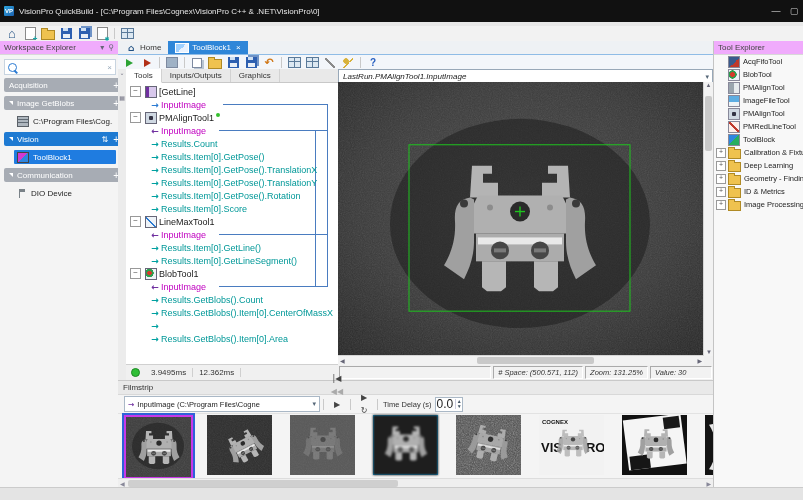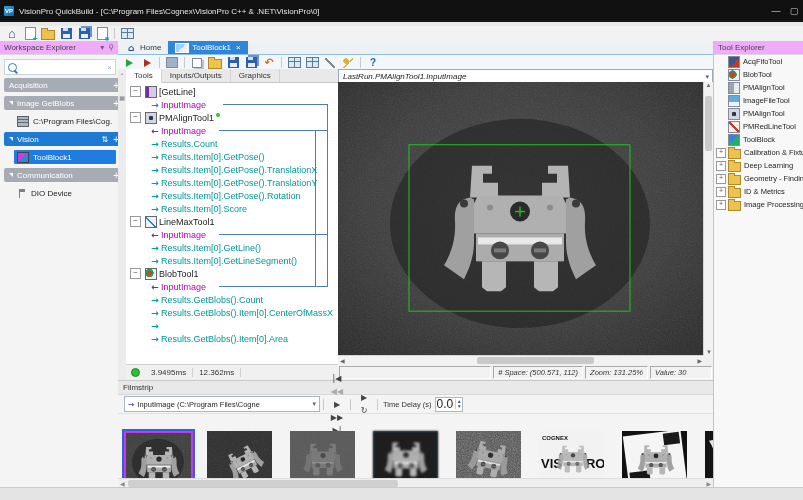--- a/index.html
+++ b/index.html
@@ -144,21 +144,21 @@
   #fs-dd{width:188px;height:14px;background:#fff;border:1px solid #aab8c6;display:flex;align-items:center;font-size:7.5px;padding:0 3px;}
   #fs-dd .purple{color:#7030a0;font-weight:bold;margin-right:3px;font-family:"DejaVu Sans",sans-serif;}
   #fs-dd .chev{margin-left:auto;color:#567;font-size:7px;}
   .fsbtn{min-width:16px;height:13px;display:flex;align-items:center;justify-content:center;color:#444;font-size:8px;font-family:"DejaVu Sans",sans-serif;padding:0 2px;}
   .fsbtn.dim{color:#aaa;}
   #fs-delay-label{font-size:7.5px;color:#333;margin:0 4px 0 2px;}
   #fs-spin{width:26px;height:13px;background:#fff;border:1px solid #aab8c6;display:flex;align-items:center;}
   #fs-spin .val{flex:1;text-align:right;font-size:12px;padding-right:2px;}
   #fs-spin .arrows{width:9px;display:flex;flex-direction:column;font-size:5px;color:#456;line-height:5px;text-align:center;border-left:1px solid #ccd;}
   #fs-thumbs{position:absolute;left:0;top:32px;width:595px;height:66px;overflow:hidden;}
-  .thumb{position:absolute;top:2px;width:65px;height:60px;background:#0ea5e9;margin-top:16px;}
+  .thumb{position:absolute;top:2px;width:65px;height:60px;background:#0ea5e9;}
   .thumb svg{display:block;width:100%;height:100%;}
   .thumb.selected{border:2px solid #c838e8;outline:2px solid #2f62d8;}
   .thumb.blurred svg{filter:blur(1.3px);}
   #fs-scroll{position:absolute;left:0;bottom:0;width:595px;height:9px;background:#efefef;border-top:1px solid #ddd;font-size:6px;color:#889;}
   #fs-scroll .thumbbar{position:absolute;left:10px;top:1px;bottom:1px;width:270px;background:#cfcfcf;border-radius:2px;}
   #fs-scroll .sa{position:absolute;top:1px;}
   
   #bottomstrip{left:0;top:487px;width:803px;height:13px;background:#e4e4e4;border-top:1px solid #cbcbcb;}
 </style>
 </head>

